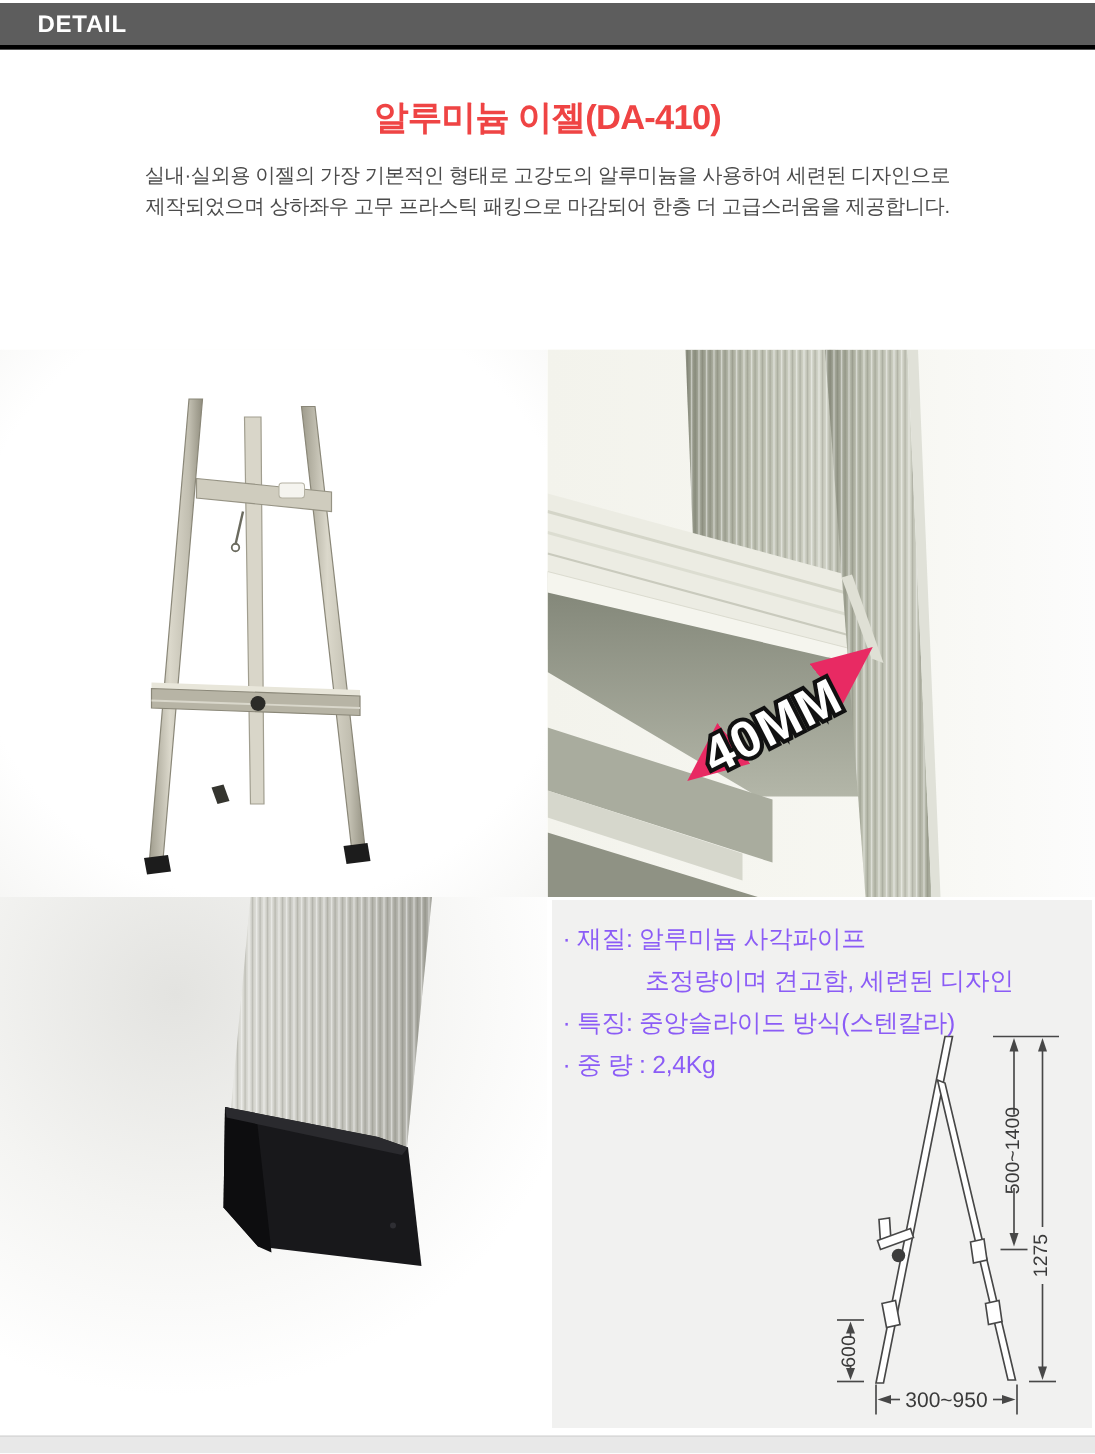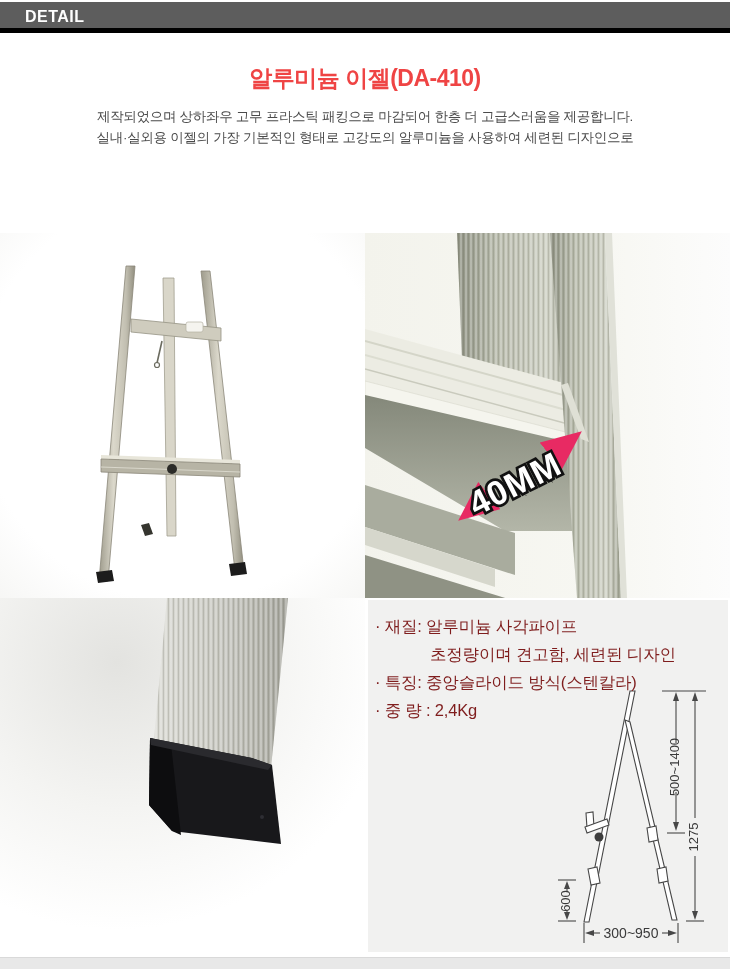--- a/index.html
+++ b/index.html
@@ -1,56 +1,56 @@
 <!DOCTYPE html>
 <html><head>
 <meta charset="utf-8">
 <style>
   html,body{margin:0;padding:0;background:#fff;}
   .page{position:relative;width:730px;height:969px;background:#fff;overflow:hidden;
         font-family:"Liberation Sans","DejaVu Sans",sans-serif;}
   
   .detail-bar{position:absolute;top:2px;left:0;width:730px;height:31px;background:#5d5d5d;
-        border-bottom:5px solid #000000;box-sizing:border-box;}
+        border-bottom:3px solid #000000;box-sizing:border-box;}
   .detail-bar span{display:block;color:#ffffff;font-weight:bold;font-size:16px;
         line-height:30px;padding-left:25px;letter-spacing:0.5px;}
   
   .intro{position:absolute;top:33px;left:0;width:730px;text-align:center;}
   .intro h1{margin:30px 0 0 0;font-size:23px;color:#ef4444;letter-spacing:-0.5px;}
   .intro .desc{margin-top:13px;font-size:13.5px;line-height:20.5px;color:#4b4b4b;letter-spacing:-0.3px;}
   
   .photo{position:absolute;overflow:hidden;}
   #photo-easel{left:0;top:233px;width:365px;height:365px;background:#fdfdfc;}
   #photo-profile{left:365px;top:233px;width:365px;height:365px;background:#fafaf6;}
   #photo-foot{left:0;top:598px;width:365px;height:357px;background:#ffffff;}
   .photo svg{display:block;}
   
   .spec-panel{position:absolute;left:368px;top:600px;width:360px;height:352px;background:#f1f1f0;}
   .spec-lines{position:absolute;top:12px;left:7px;right:4px;font-size:16.5px;line-height:28px;
-        color:#7f1d1d;letter-spacing:-0.2px;white-space:nowrap;}
+        color:#8b5cf6;letter-spacing:-0.2px;white-space:nowrap;}
   .spec-line.indent{padding-left:55px;}
   .diagram-svg{position:absolute;left:0;top:0;}
   
   .bottom-strip{position:absolute;left:0;bottom:0;width:730px;height:12px;background:#e8e8e8;
         border-top:1px solid #d9d9d9;box-sizing:border-box;}
 </style>
 </head>
 <body>
 
 <div class="page">
 
   <div class="detail-bar">
     <span>DETAIL</span>
   </div>
 
   <div class="intro">
     <h1>알루미늄 이젤(DA-410)</h1>
     <div class="desc">
+      <div>실내·실외용 이젤의 가장 기본적인 형태로 고강도의 알루미늄을 사용하여 세련된 디자인으로</div>
       <div>제작되었으며 상하좌우 고무 프라스틱 패킹으로 마감되어 한층 더 고급스러움을 제공합니다.</div>
-      <div>실내·실외용 이젤의 가장 기본적인 형태로 고강도의 알루미늄을 사용하여 세련된 디자인으로</div>
     </div>
   </div>
 
   <div class="photo" id="photo-easel">
     <svg width="365" height="365" viewBox="0 0 365 365">
       <defs>
         <linearGradient id="legGrad" x1="0" y1="0" x2="1" y2="0">
           <stop offset="0" stop-color="#9e9b8c"></stop>
             <stop offset="0.4" stop-color="#dbd8cb"></stop>
           <stop offset="0.75" stop-color="#c2bfb1"></stop>

